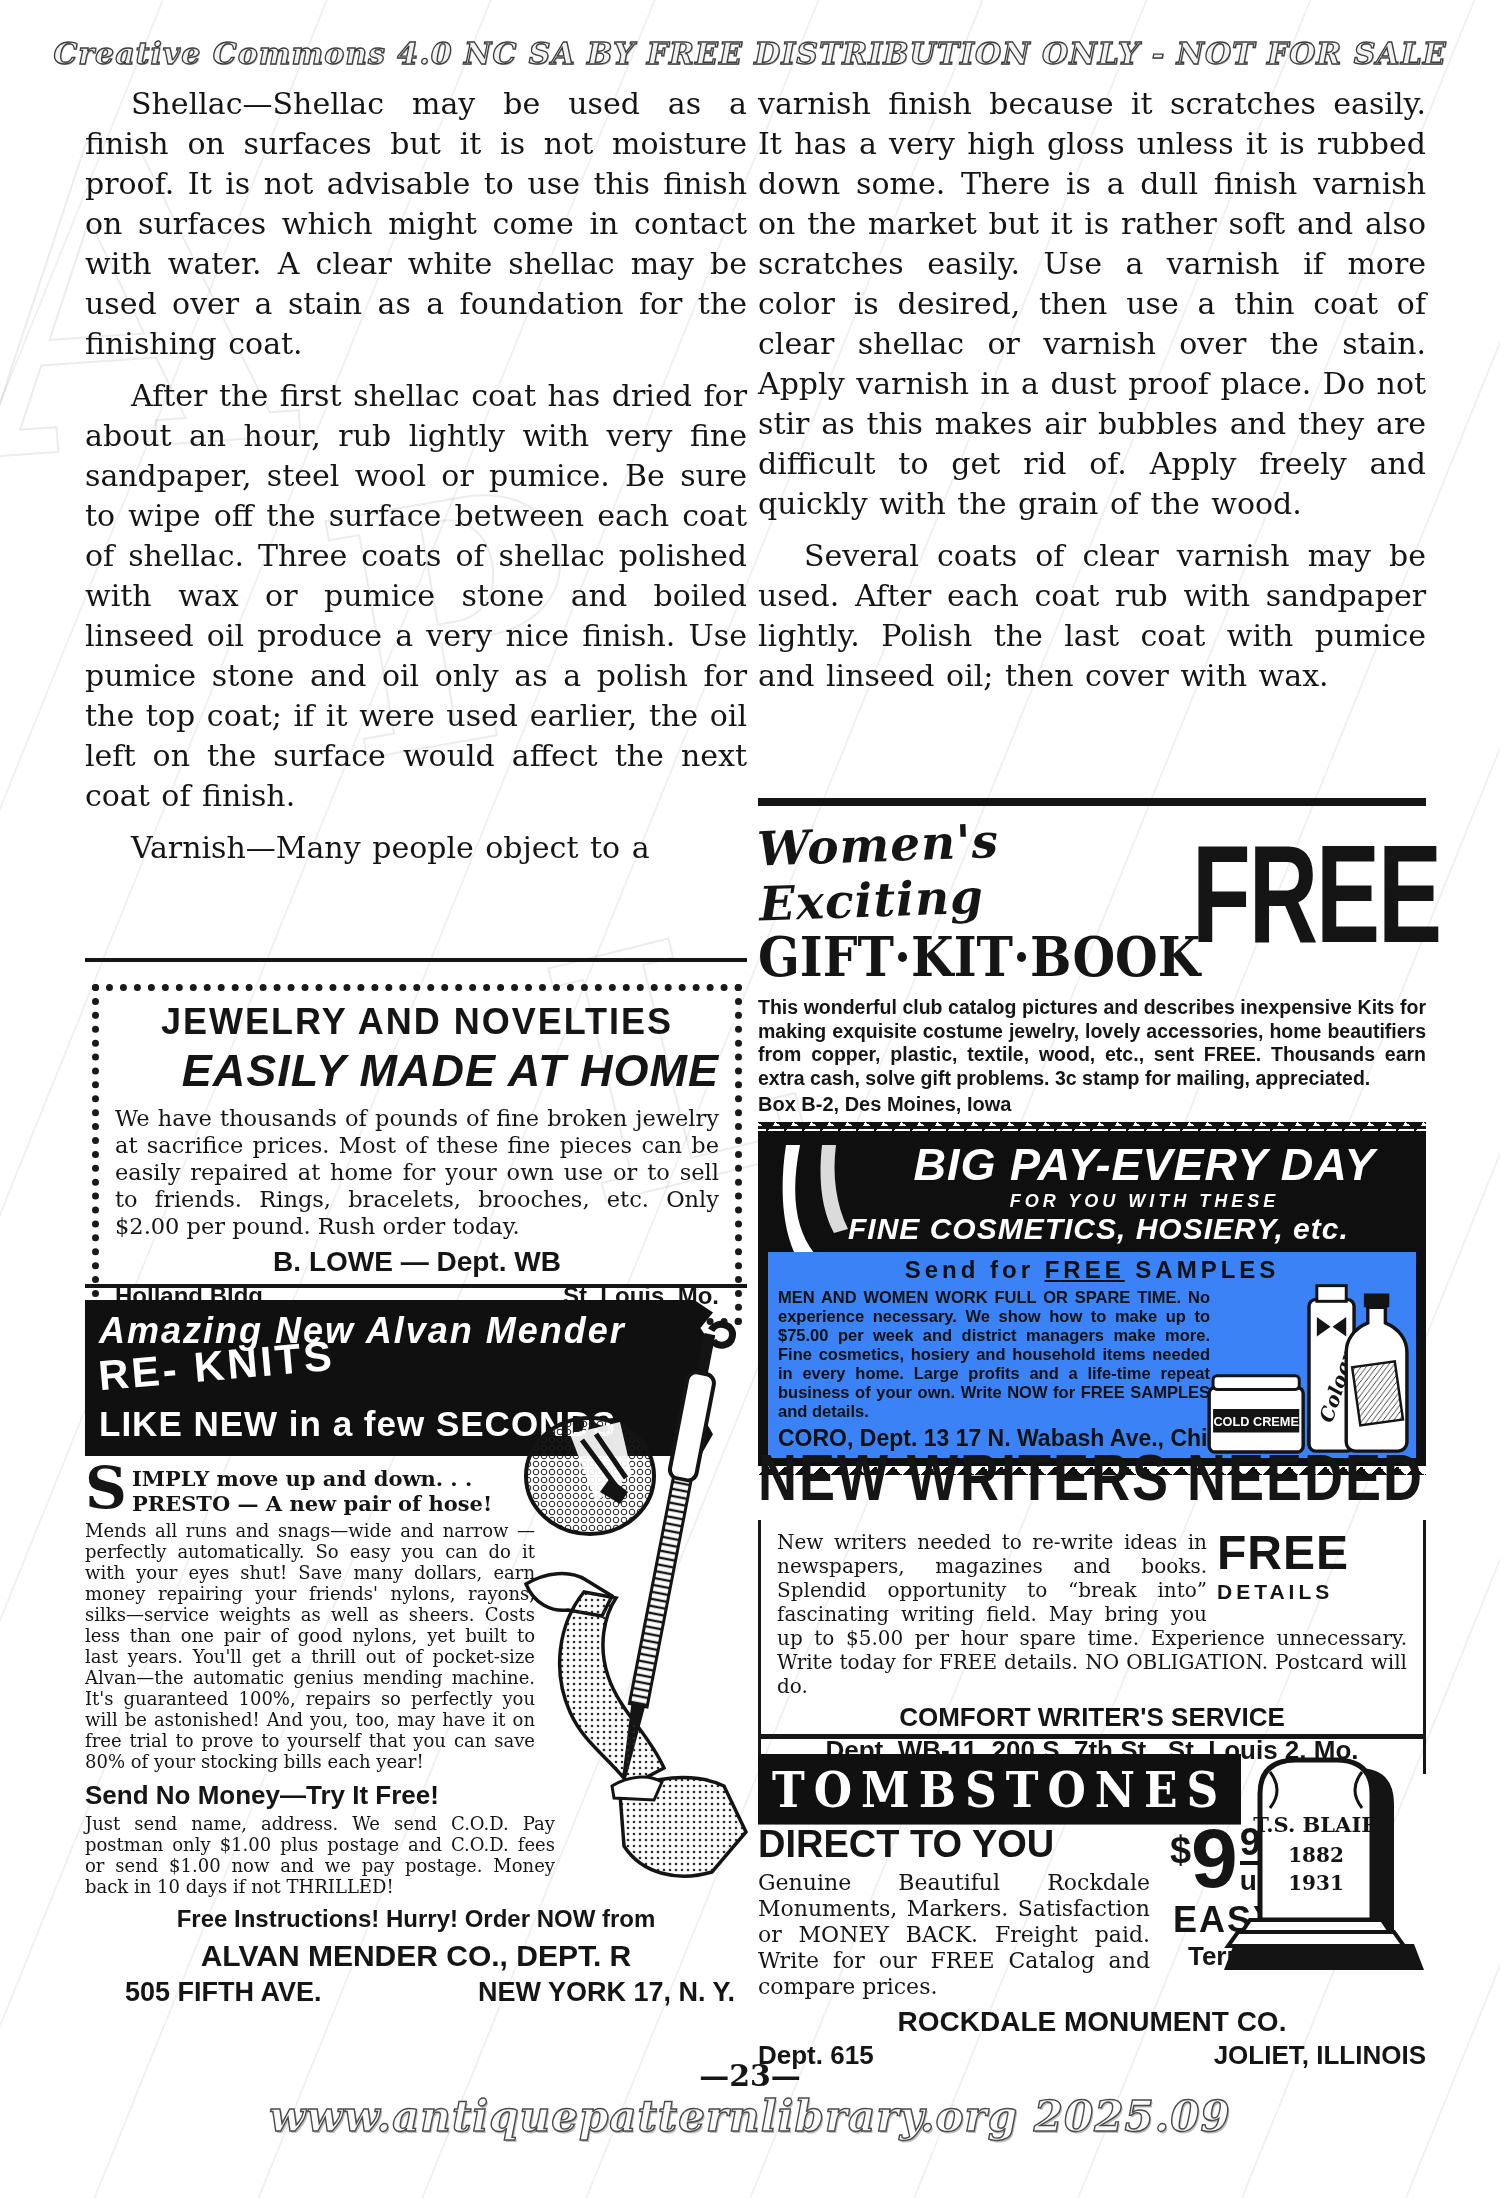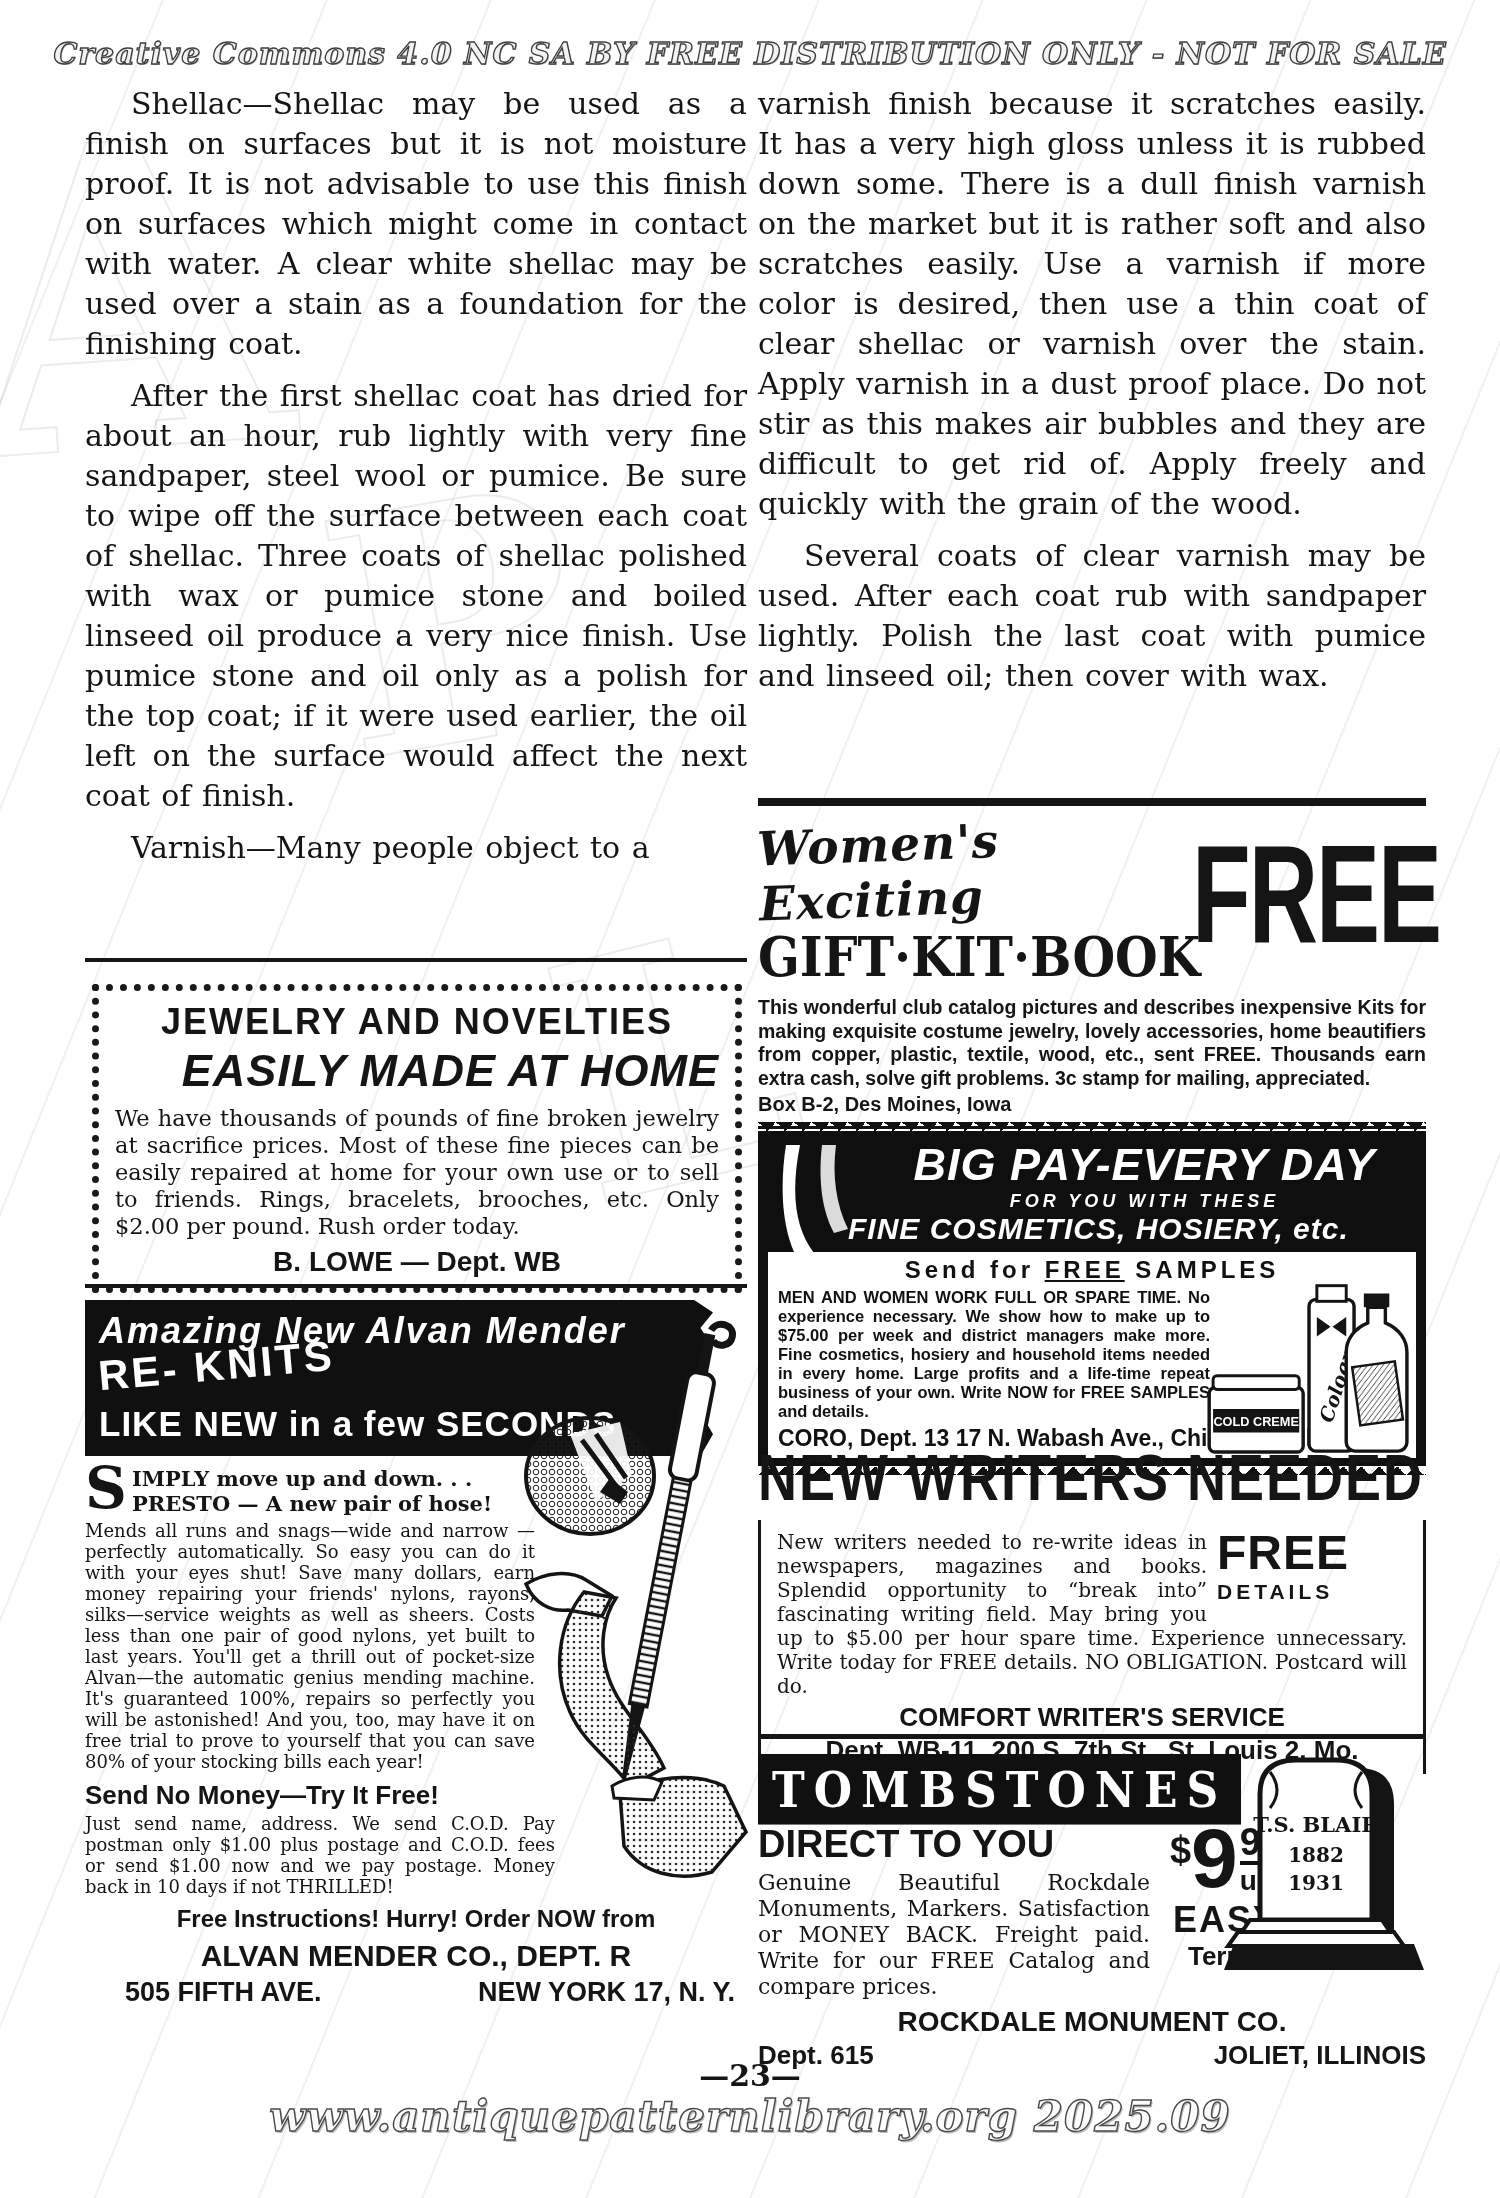--- a/index.html
+++ b/index.html
@@ -80,21 +80,21 @@
   .teeth-up   { position:absolute; left:0; right:0; top:-9px; height:9px;
     background:conic-gradient(from -45deg at 50% 100%, #111 90deg, transparent 0) 0 0/18px 9px repeat-x; }
   .teeth-down { position:absolute; left:0; right:0; bottom:-9px; height:9px;
     background:conic-gradient(from 135deg at 50% 0%, #111 90deg, transparent 0) 0 0/18px 9px repeat-x; }
   .ad-bigpay { position:absolute; left:758px; top:1131px; width:668px; background:#0f0f0f; color:#fff;
     padding:8px 10px; box-sizing:border-box; font-family:"Liberation Sans", sans-serif; }
   .bp-leg { position:absolute; left:12px; top:10px; width:100px; height:155px; }
   .bp-head { margin-left:105px; text-align:center; font-weight:800; font-style:italic; font-size:45px; letter-spacing:1px; }
   .bp-sub1 { margin-left:105px; text-align:center; font-weight:700; font-style:italic; font-size:18px; letter-spacing:4px; }
   .bp-sub2 { margin-left:80px;  font-weight:800; font-style:italic; font-size:30px; letter-spacing:1px; }
-  .bp-white { position:relative; background:#ffffff; color:#111; margin-top:6px; padding:4px 10px 6px; min-height:188px; }
+  .bp-white { position:relative; background:#3b82f6; color:#111; margin-top:6px; padding:4px 10px 6px; min-height:188px; }
   .bp-send { text-align:center; font-weight:800; font-size:24px; letter-spacing:4px; }
   .bp-send .u { text-decoration:underline; }
   .bp-body { width:432px; font-weight:700; font-size:16.5px; line-height:19px; text-align:justify; margin-top:4px; }
   .bp-coro { font-weight:800; font-size:23px; margin-top:4px; }
   .bp-bottles { position:absolute; right:2px; bottom:2px; width:208px; height:186px; }
   
   .ad-writers { position:absolute; left:758px; top:1432px; width:668px; font-family:"DejaVu Serif", serif; }
   .wr-headline { font-family:"Liberation Sans", sans-serif; font-weight:800; font-size:54px; letter-spacing:2px;
     transform:scaleY(1.2); transform-origin:top left; white-space:nowrap; margin-top:8px; }
   .wr-box { border-left:3px solid #161616; border-right:3px solid #161616; margin-top:18px; padding:10px 16px 8px; }
@@ -151,20 +151,24 @@
   <div class="rule" style="left:85px; top:958px; width:662px; height:4px;"></div>
   <div class="rule" style="left:85px; top:1284px; width:662px; height:4px;"></div>
   <div class="rule" style="left:758px; top:1422px; width:668px; height:5px;"></div>
   <div class="rule" style="left:758px; top:1734px; width:668px; height:5px;"></div>
 
   <div class="ad-jewelry">
     <div class="jw-title">JEWELRY AND NOVELTIES</div>
     <div class="jw-sub">EASILY MADE AT HOME</div>
     <div class="jw-body">We have thousands of pounds of fine broken jewelry at sacrifice prices. Most of these fine pieces can be easily repaired at home for your own use or to sell to friends. Rings, bracelets, brooches, etc. Only $2.00 per pound. Rush order today.</div>
     <div class="jw-contact">B. LOWE — Dept. WB</div>
+    <div class="jw-row">
+      <span>Holland Bldg.</span>
+      <span>St. Louis, Mo.</span>
+    </div>
   </div>
 
   <div class="ad-alvan">
     <div class="alvan-banner">
       <div class="alvan-l1">Amazing New Alvan Mender</div>
       <div class="alvan-l2">
         <span class="alvan-reknits">RE- KNITS</span>
       </div>
       <div class="alvan-l3">LIKE NEW in a few SECONDS</div>
     </div>

